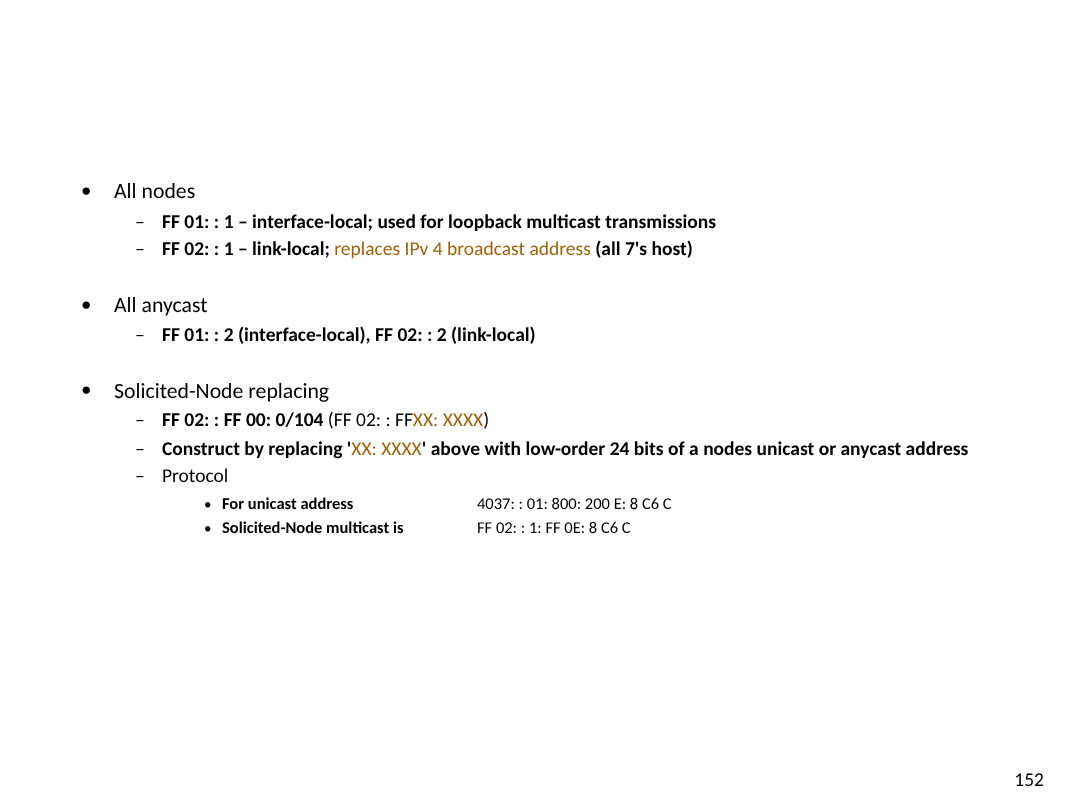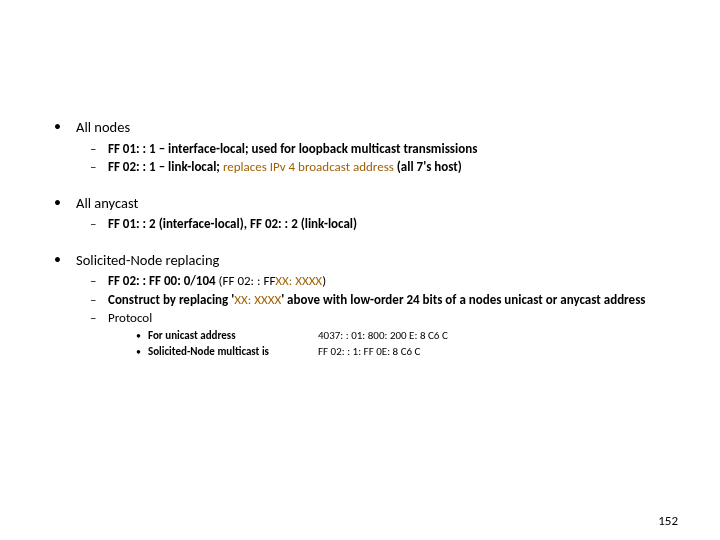--- a/index.html
+++ b/index.html
@@ -85,21 +85,21 @@
     content: "•";
     position: absolute;
     left: 28px;
     top: 0;
     font-size: 10px;
   }
   .b { font-weight: 700; }
   .red { color: #a16207; text-align: center; }
   .pagenum {
     position: absolute;
-    right: 42px;
+    right: 24px;
     bottom: 12px;
     font-size: 13px;
     color: #000;
   }
   .addr-col1 { display: inline-block; width: 170px; }
 </style>
 </head>
 <body>
 
 <div class="slide">

